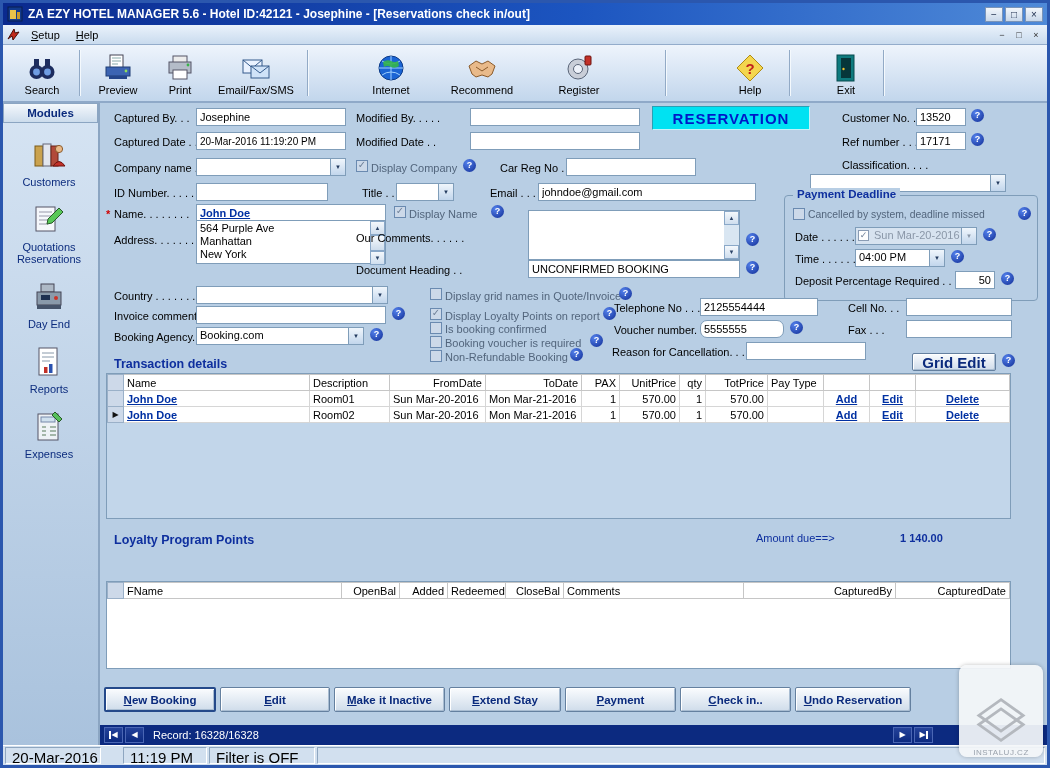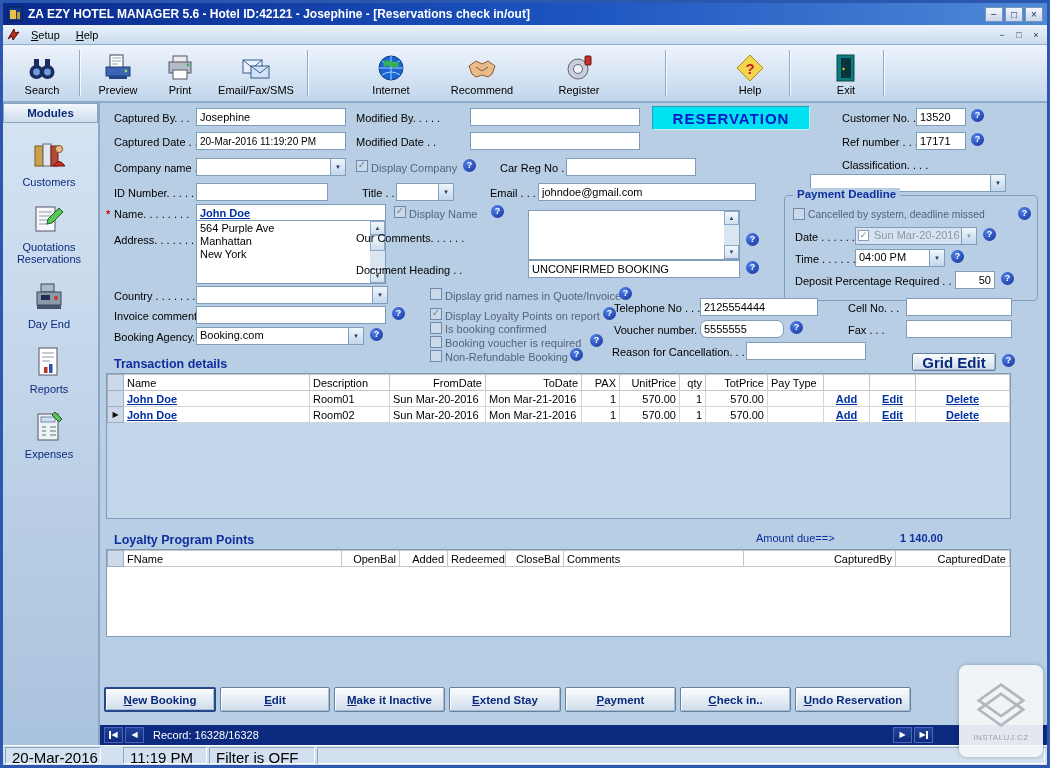--- a/index.html
+++ b/index.html
@@ -77,21 +77,21 @@
   .tm-text { position:absolute; left:3px; top:1px; right:17px; bottom:1px; white-space:pre-line; line-height:13px; font-size:11px; overflow:hidden; }
   .scroll { position:absolute; right:0; top:0; bottom:0; width:15px; background:#d9e6f2; display:flex; flex-direction:column; }
   .sarrow { height:14px; flex:0 0 14px; background:linear-gradient(#f4f8fc,#cfdeee); border:1px solid #8aa8c8;
             font-size:6px; text-align:center; line-height:12px; color:#2c4468; cursor:pointer; }
   .sthumb { flex:0 0 16px; background:linear-gradient(#f6fafd,#cddcec); border:1px solid #8aa8c8; cursor:pointer; }
   .sspace { flex:1; }
   .star { position:absolute; color:#d00000; font-weight:bold; }
 
   
   .gridwrap { position:absolute; background:#c2d6ea; border:1px solid #7f9db9; overflow:hidden; }
-  .gridwrap.white { background:#fff; }
+  .gridwrap.white { background:#fff;margin-top:32px; }
   table.grid { border-collapse:collapse; table-layout:fixed; width:100%; font-size:11px; }
   .grid th { background:#fff; border:1px solid #c6c6c6; font-weight:normal; padding:0 3px; height:16px;
              text-align:left; overflow:hidden; white-space:nowrap; }
   .grid td { background:#fff; border:1px solid #d6d6d6; padding:0 3px; height:16px; overflow:hidden; white-space:nowrap; }
   .grid .sel { background:#cdd9e9; border:1px solid #9ab0c8; text-align:center; font-size:8px; color:#111; }
   .grid th.num, .grid td.num { text-align:right; }
   .rowlink { color:#0030a2; font-weight:bold; text-decoration:underline; cursor:pointer; }
   .grid td.action { text-align:center; }
 
   
@@ -114,21 +114,21 @@
   .nav-right { margin-left:auto; margin-right:112px; display:flex; }
 
   
   .statusbar { height:20px; flex:0 0 20px; background:#d2e0ef; border-top:1px solid #fff; display:flex; gap:2px; padding:1px 2px; }
   .panel { border:1px solid; border-color:#8ea6c0 #ffffff #ffffff #8ea6c0; font-size:15px; padding:1px 6px;
            background:#d2e0ef; white-space:nowrap; overflow:hidden; }
 
   
   .watermark { position:absolute; right:4px; bottom:8px; width:84px; height:92px; background:rgba(244,246,249,0.93);
                border-radius:8px; box-shadow:0 0 4px rgba(0,0,0,0.25); z-index:60; display:flex; flex-direction:column;
-               align-items:center; justify-content:center; }
+               align-items:center; justify-content:flex-end; }
   .watermark .wm-text { color:#9aa2ac; font-size:8px; letter-spacing:0.5px; margin-top:2px; }
 </style>
 </head>
 <body>
 
 <div class="window">
 
   <div class="titlebar">
     <span class="app-icon">
       <svg viewBox="0 0 16 16" width="16" height="16">
@@ -395,21 +395,21 @@
       </div>
 
       <span class="star" style="left:6px; top:105px;">*</span>
       <span class="lbl" style="left:14px; top:105px;">Name. . . . . . . .</span>
       <input class="tb" style="left: 96px; top: 101px; width: 190px; color: rgb(0, 48, 162); font-weight: bold; text-decoration: underline;" value="John Doe">
       <span class="cb dis" style="left:294px; top:103px;"><i>✓</i></span>
       <span class="lbl dim" style="left:309px; top:105px;">Display Name</span>
       <span class="help" style="left:391px; top:102px;">?</span>
 
       <span class="lbl" style="left:14px; top:131px;">Address. . . . . . . . .</span>
-      <div class="textbox-multi" style="left:96px; top:117px; width:190px; height:64px;">
+      <div class="textbox-multi" style="left:96px; top:117px; width:190px; height:44px;">
         <div class="tm-text">564 Purple Ave
 Manhattan
 New York</div>
         <div class="scroll">
           <span class="sarrow">▲</span>
           <span class="sthumb"></span>
           <span class="sspace"></span>
           <span class="sarrow">▼</span>
         </div>
       </div>

